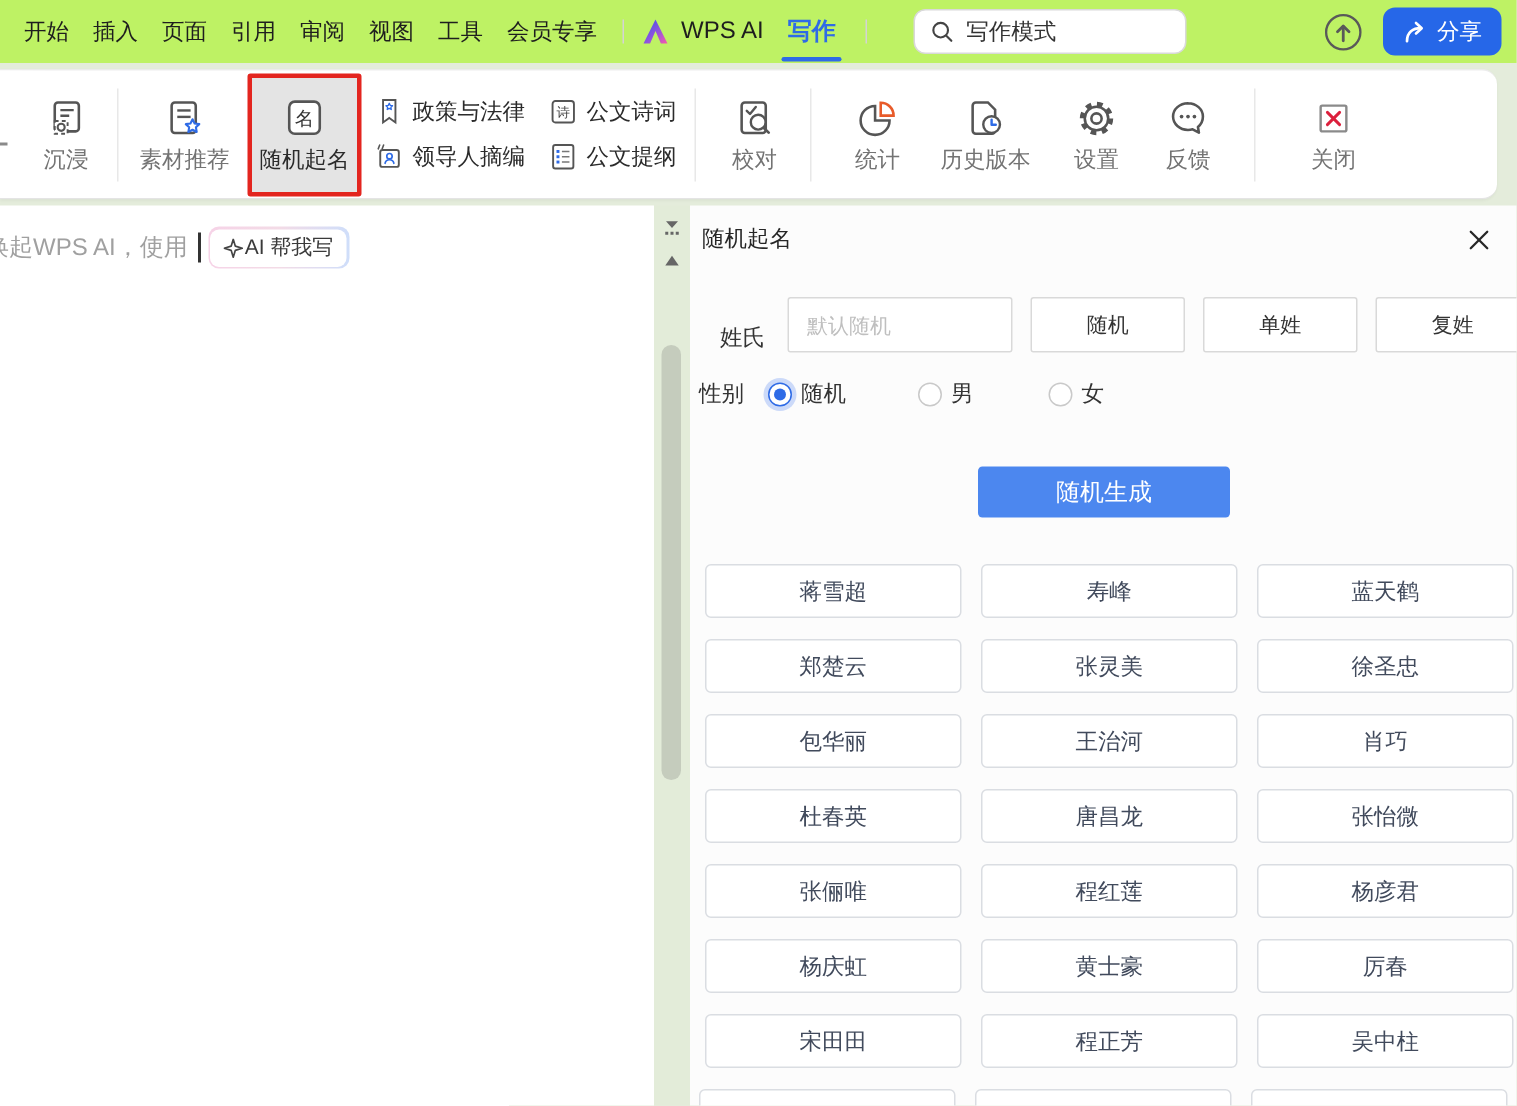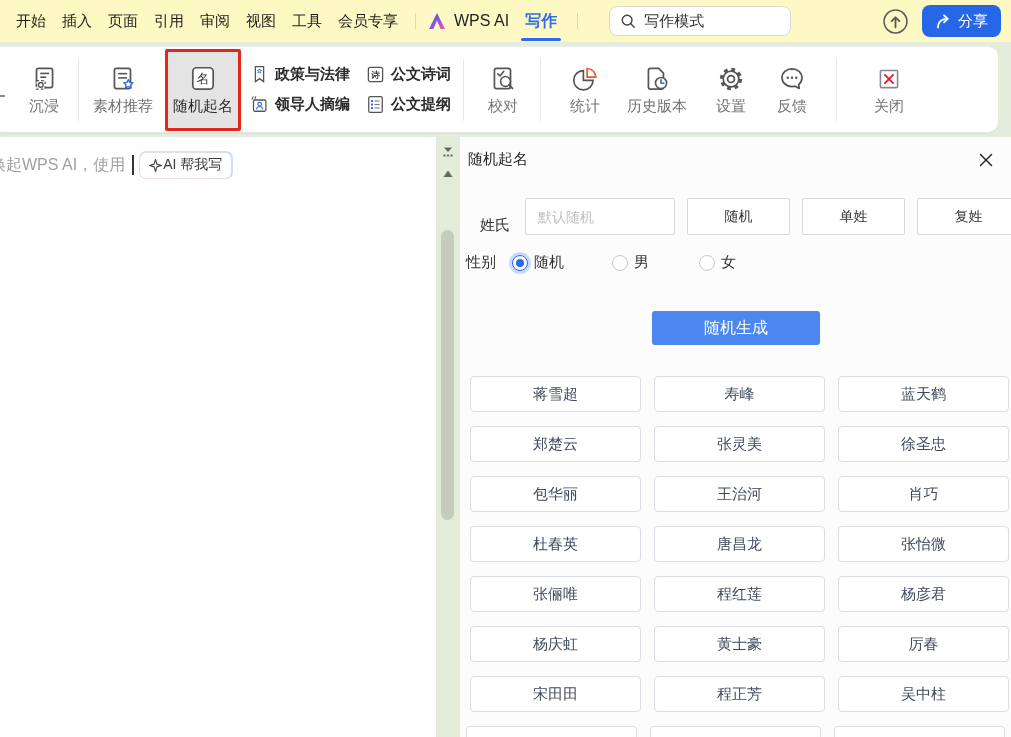--- a/index.html
+++ b/index.html
@@ -1,19 +1,19 @@
 <!DOCTYPE html>
 <html><head>
 <meta charset="utf-8">
 <style>
   * { margin:0; padding:0; box-sizing:border-box; }
   html,body { width:1011px; height:737px; overflow:hidden; font-family:"Liberation Sans", sans-serif; background:#e4ecdb; }
 
   
-  .menubar { position:absolute; left:0; top:0; width:1011px; height:42px; background:#fef9c3; display:flex; align-items:center; padding-left:8px; }
+  .menubar { position:absolute; left:0; top:0; width:1011px; height:42px; background:#bef264; display:flex; align-items:center; padding-left:8px; }
   .menu-item { padding:0 8px; font-size:15px; color:#1e1e1e; white-space:nowrap; cursor:default; }
   .vdiv { width:1px; height:16px; background:#d4d4d4; margin:0 9px; flex:none; }
   .wps-ai-logo { width:20px; height:20px; flex:none; margin-left:2px; }
   .wps-ai-label { font-size:16px; color:#1e1e1e; margin:0 14px 0 7px; white-space:nowrap; }
   .writing-tab { font-size:16px; font-weight:bold; color:#2e6be6; position:relative; white-space:nowrap; padding:0 2px; }
   .writing-tab::after { content:""; position:absolute; left:-2px; right:-2px; bottom:-9px; height:3px; background:#2e6be6; border-radius:2px; }
   .search-box { margin-left:22px; width:182px; height:30px; border:1px solid #d9d9d9; border-radius:8px; background:#fff; display:flex; align-items:center; padding:0 10px; gap:8px; }
   .search-box span { font-size:15px; color:#333; white-space:nowrap; }
   .right-group { margin-left:auto; display:flex; align-items:center; padding-right:10px; gap:13px; }
   .upload-btn { width:27px; height:27px; display:flex; align-items:center; justify-content:center; }
@@ -21,21 +21,21 @@
 
   
   .toolbar-card { position:absolute; left:0; top:46px; width:998px; height:87px; background:#fff; border-top:1px solid #ececec; border-bottom:1px solid #e4e4e4; border-radius:0 10px 10px 0; display:flex; align-items:center; box-shadow:0 1px 2px rgba(0,0,0,0.04); }
   .partial-dash { width:5px; height:2px; background:#8a8a8a; margin-top:12px; flex:none; }
   .tool-v { display:flex; flex-direction:column; align-items:center; gap:3px; flex:none; cursor:pointer; }
   .tool-v .lbl { font-size:15px; color:#737373; white-space:nowrap; }
   .tdiv { width:1px; height:62px; background:#e8e8e8; flex:none; }
   .red-annotation { border:3px solid #e3251f; border-radius:2px; flex:none; margin-left:6px; }
   .tool-selected { width:70px; height:76px; background:#e4e4e4; display:flex; flex-direction:column; align-items:center; justify-content:center; gap:3px; cursor:pointer; }
   .tool-selected .lbl { font-size:15px; color:#2b2b2b; white-space:nowrap; }
-  .stack { display:flex; flex-direction:column; gap:9px; flex:none;font-weight:bold; }
+  .stack { display:flex; flex-direction:column; gap:9px; flex:none; }
   .tool-h { display:flex; align-items:center; gap:5px; cursor:pointer; }
   .tool-h .lbl { font-size:15px; color:#2b2b2b; white-space:nowrap; }
 
   
   .doc-area { position:absolute; left:0; top:137px; width:436px; height:600px; background:#fff; overflow:hidden; }
   .hint-line { position:absolute; left:-10px; top:14px; display:flex; align-items:center; }
   .hint-text { font-size:16px; color:#a0a0a0; white-space:nowrap; }
   .caret { width:1.5px; height:20px; background:#333; margin:0 5px 0 7px; }
   .ai-chip-border { background:linear-gradient(90deg,#f6d3e7,#f3dbe6,#cfdefa); padding:1.5px; border-radius:7px; }
   .ai-chip { background:#fff; border-radius:6px; height:25px; display:flex; align-items:center; gap:1px; padding:0 9px; cursor:pointer; }

